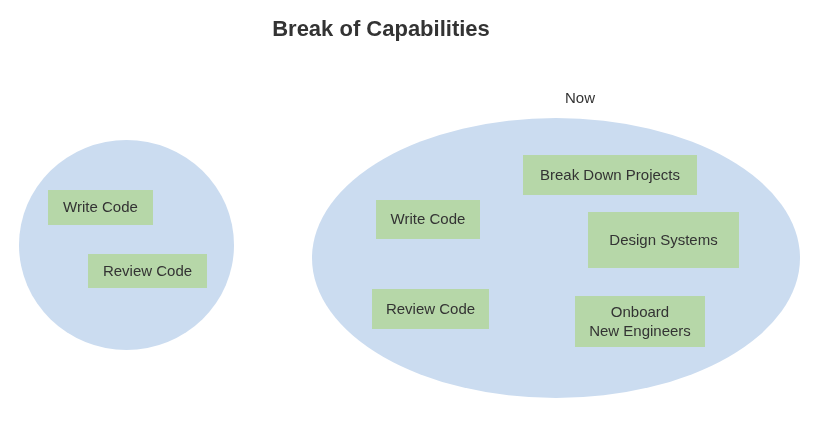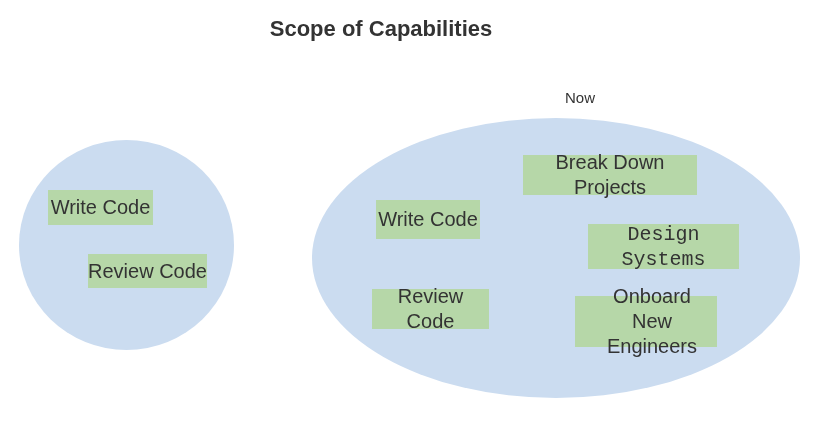--- a/index.html
+++ b/index.html
@@ -44,40 +44,40 @@
     border-radius: 50%;
   }
   .ellipse-left  { left: 19px;  top: 140px; width: 215px; height: 210px; }
   .ellipse-right { left: 312px; top: 118px; width: 488px; height: 280px; }
   .box {
     position: absolute;
     background: #b6d7a8;
     display: flex;
     align-items: center;
     justify-content: center;
-    font-size: 20px;
+    font-size: 15px;
     line-height: 1.25;
     color: #333333;
     text-align: center;
     white-space: pre-line;
   }
   .b1 { left: 48px;  top: 190px; width: 105px; height: 35px; }
   .b2 { left: 88px;  top: 254px; width: 119px; height: 34px; }
   .b3 { left: 523px; top: 155px; width: 174px; height: 40px; }
   .b4 { left: 376px; top: 200px; width: 104px; height: 39px; }
-  .b5 { left: 588px; top: 224px; width: 151px; height: 45px; font-family: Liberation Mono, monospace; }
+  .b5 { left: 588px; top: 212px; width: 151px; height: 56px; }
   .b6 { left: 372px; top: 289px; width: 117px; height: 40px; }
-  .b7 { left: 575px; top: 296px; width: 130px; height: 51px; padding-left: 12px; }
+  .b7 { left: 575px; top: 296px; width: 130px; height: 51px; }
 </style>
 </head>
 <body>
 
 <div class="canvas">
 
-  <h1 class="title">Scope of Capabilities</h1>
+  <h1 class="title">Break of Capabilities</h1>
 
   <div class="ellipse ellipse-left"></div>
   <div class="ellipse ellipse-right"></div>
 
   <div class="group-label label-right">Now</div>
 
   <div class="box b1">Write Code</div>
   <div class="box b2">Review Code</div>
 
   <div class="box b3">Break Down Projects</div>

